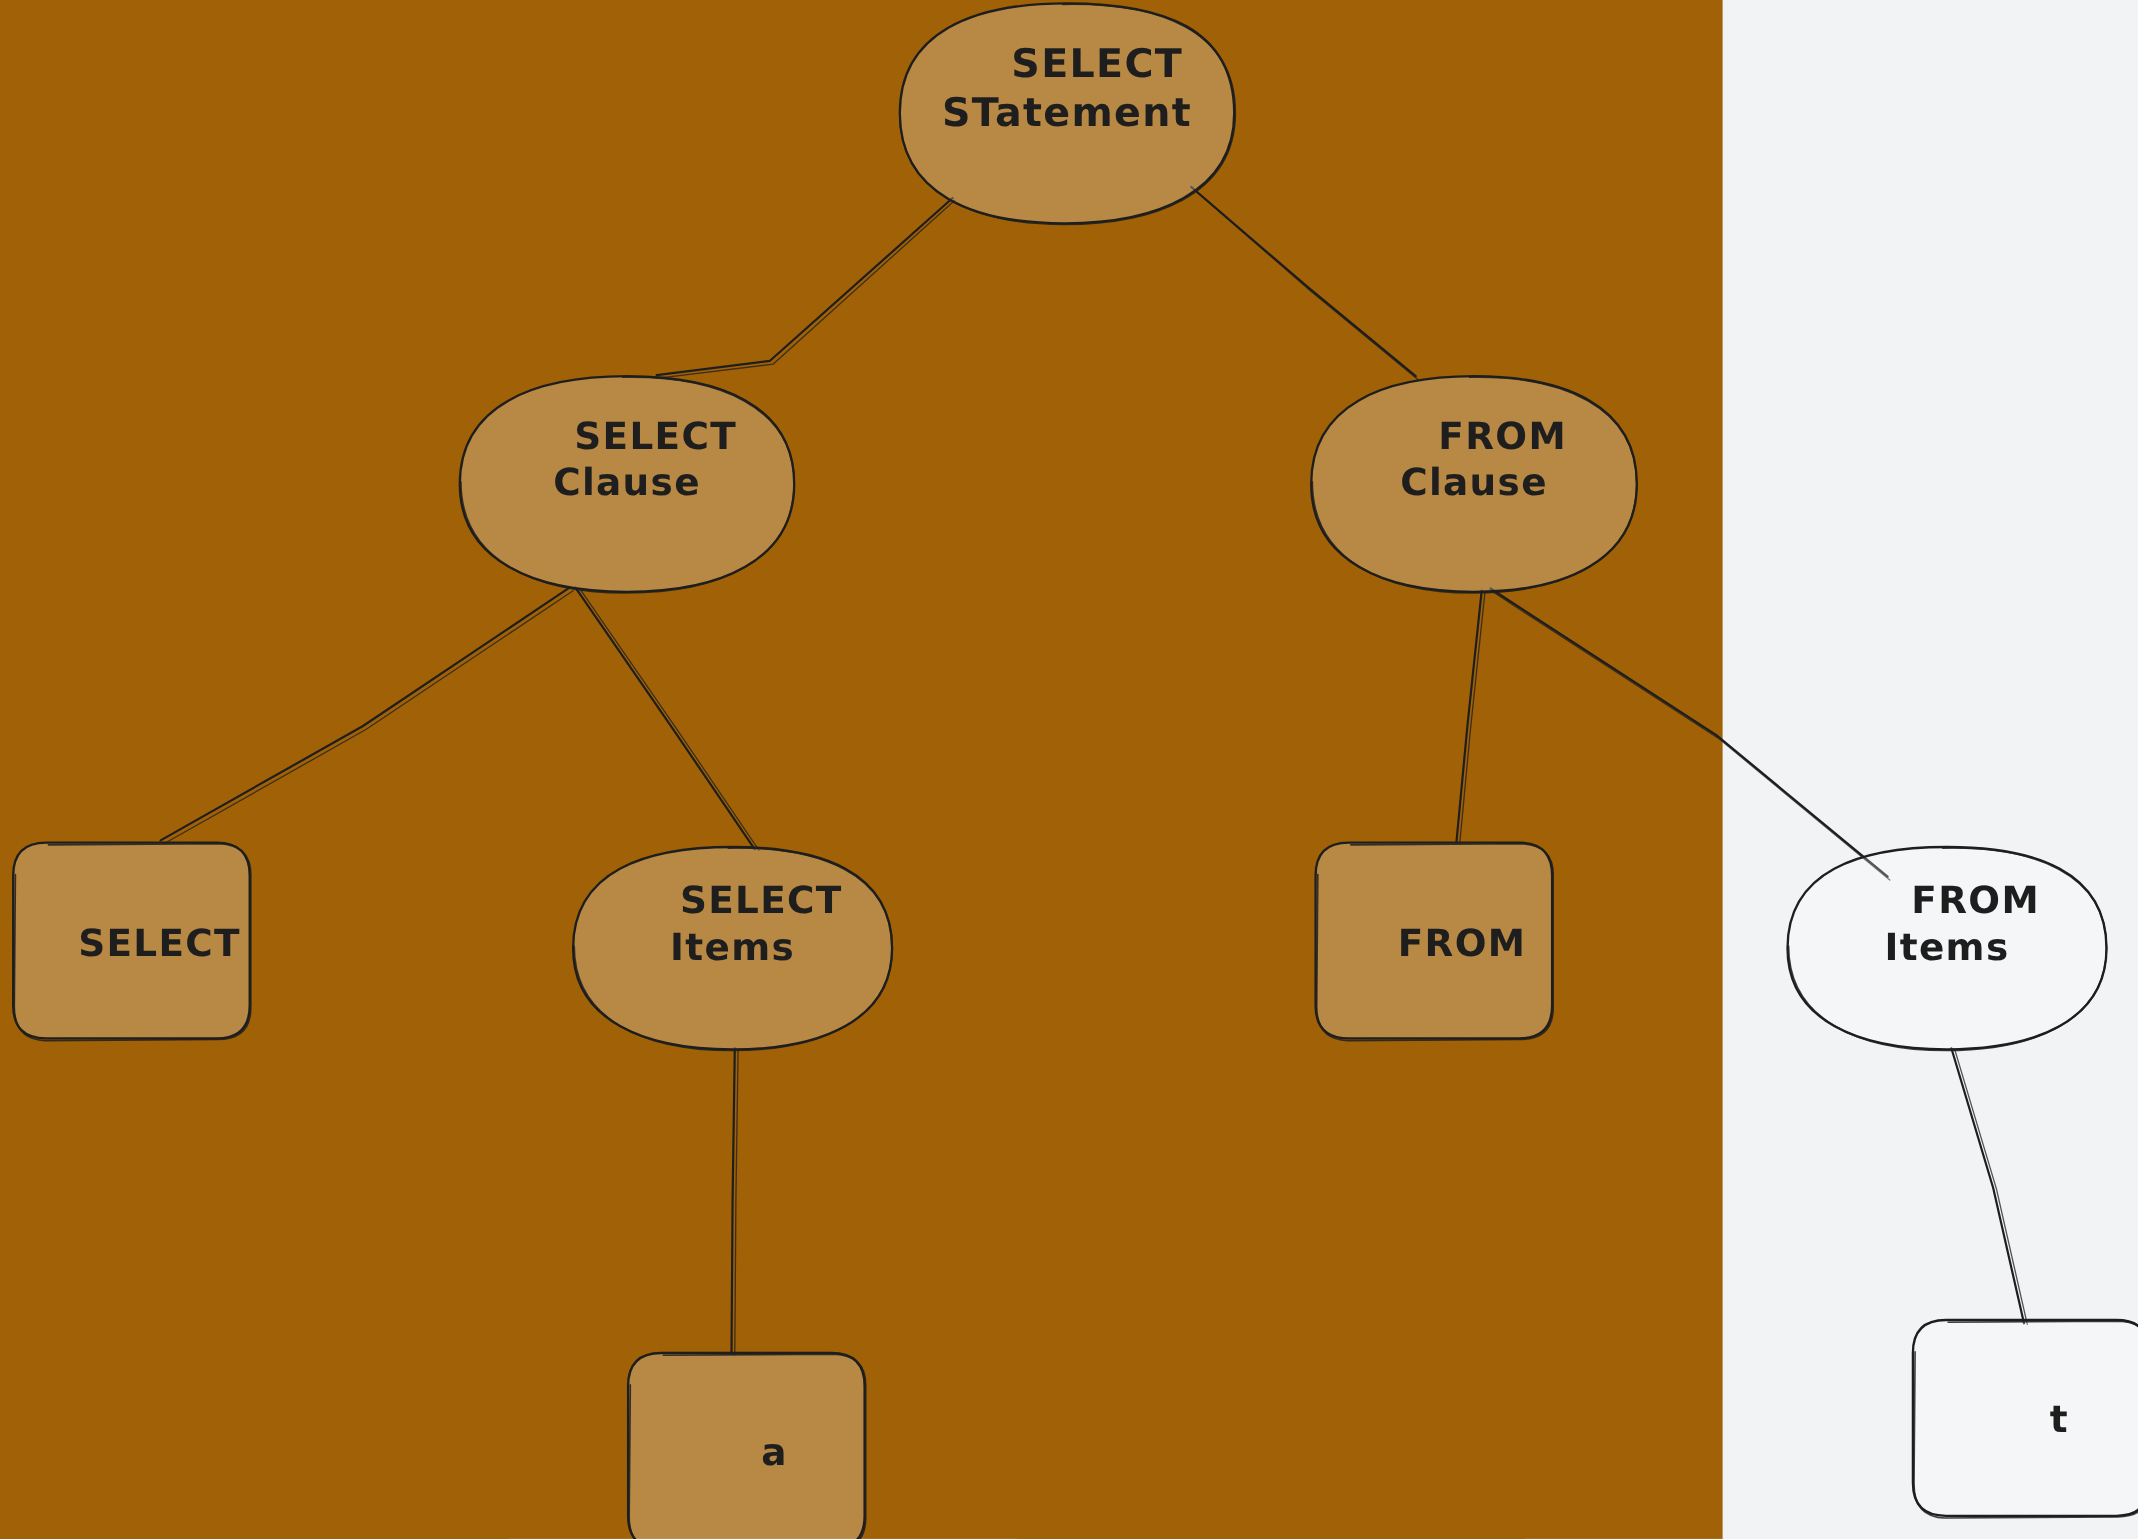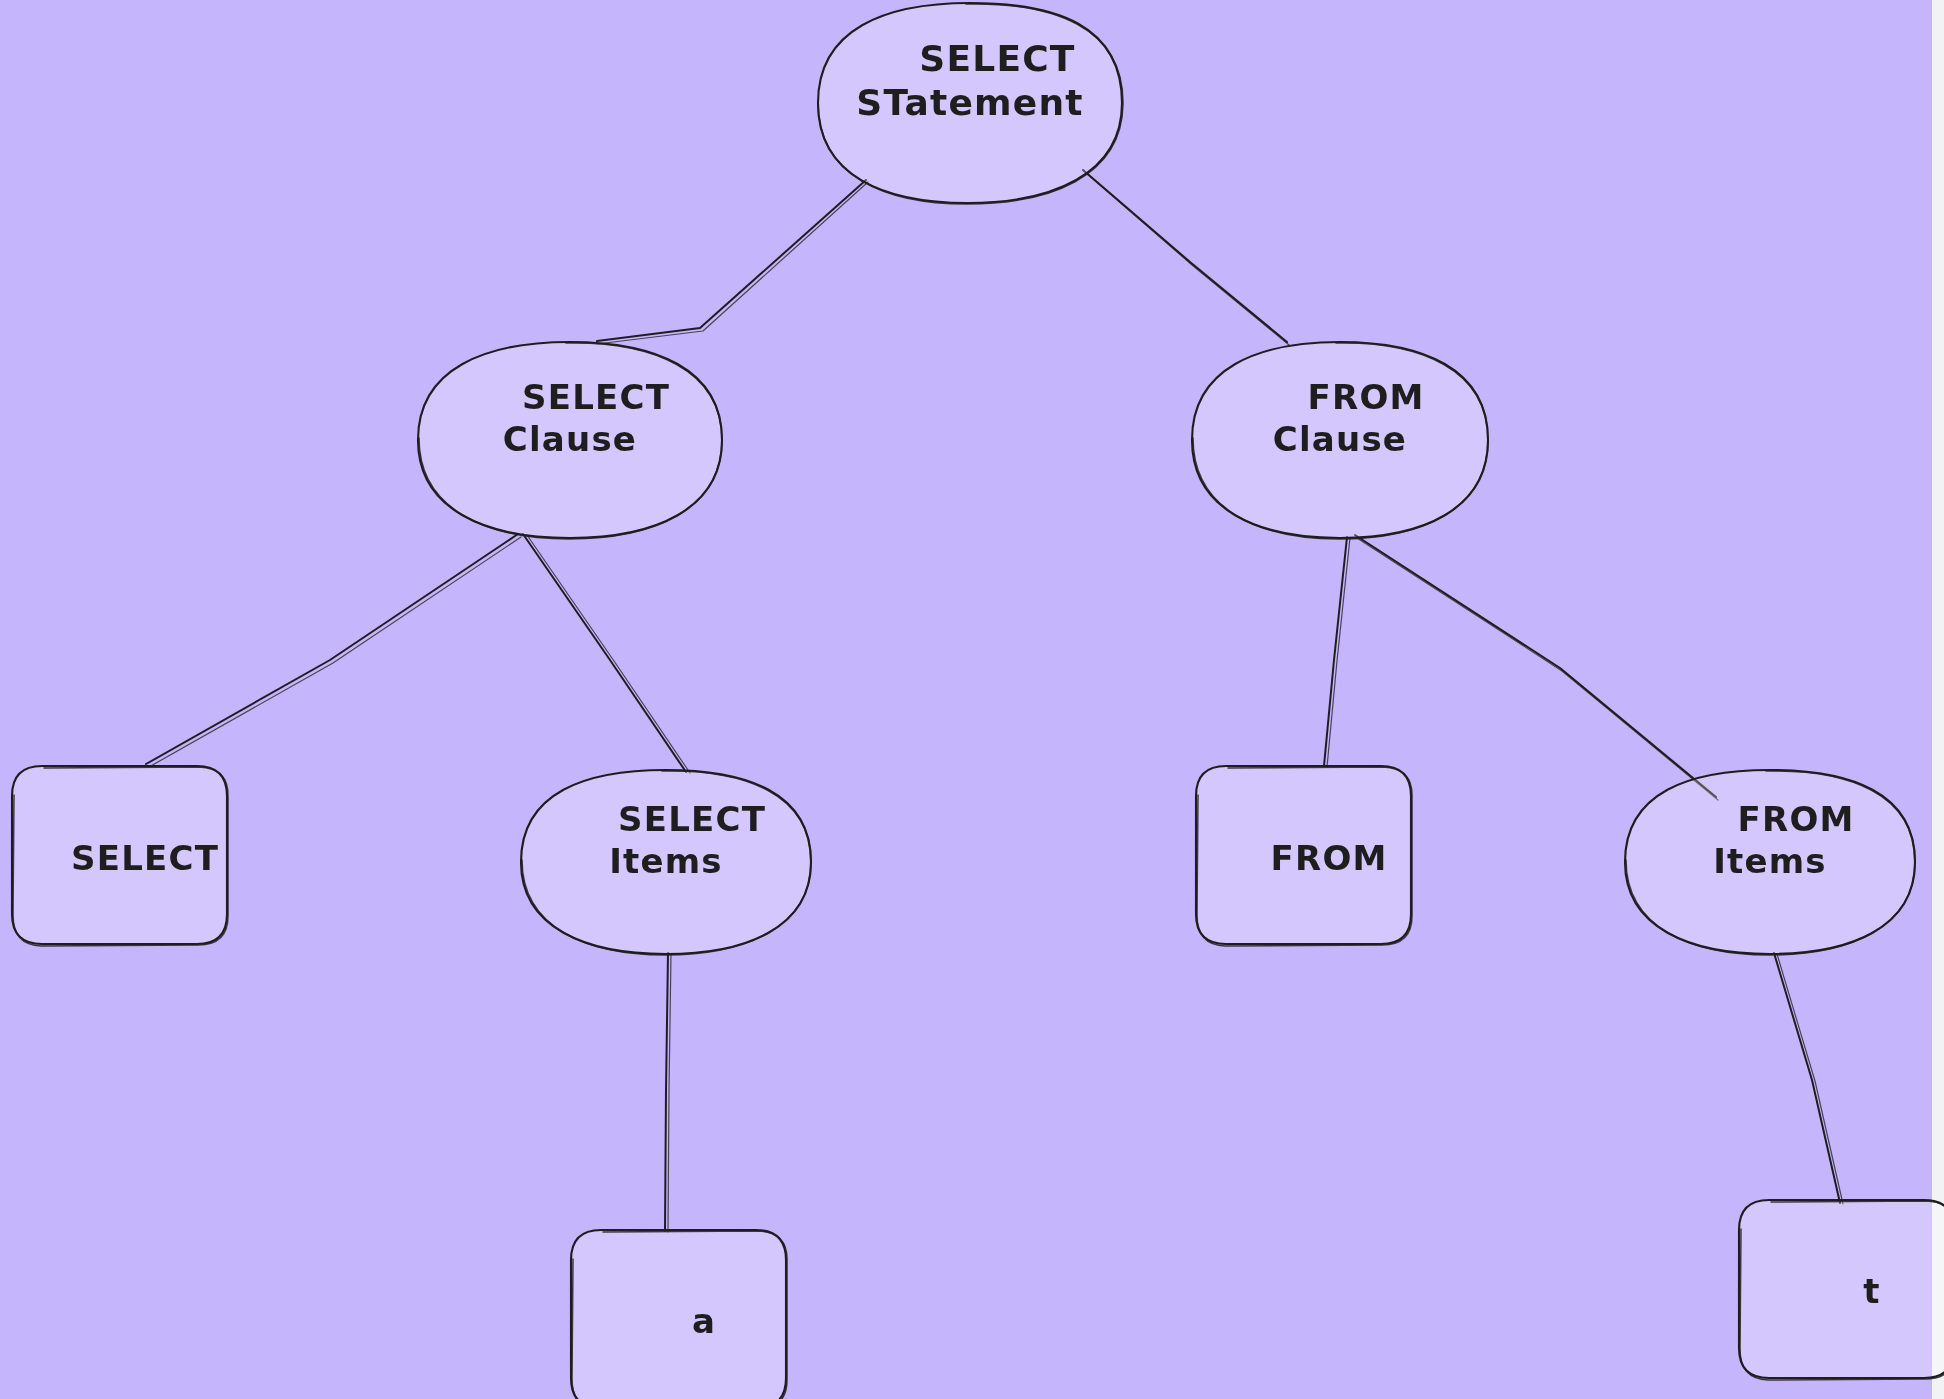--- a/index.html
+++ b/index.html
@@ -9,23 +9,23 @@
     background: #f1f3f5;
   }
   body {
     width: 1944px;
     height: 1399px;
     overflow: hidden;
     font-family: "DejaVu Sans", sans-serif;
   }
   #canvas {
     position: relative;
-    width: 1932px;
+    width: 1566px;
     height: 1399px;
-    background: #c4b5fd;
+    background: #a16207;
   }
   svg#tree {
     position: absolute;
     top: 0;
     left: 0;
     width: 1944px;
     height: 1399px;
     display: block;
   }
   .shape-stroke {

